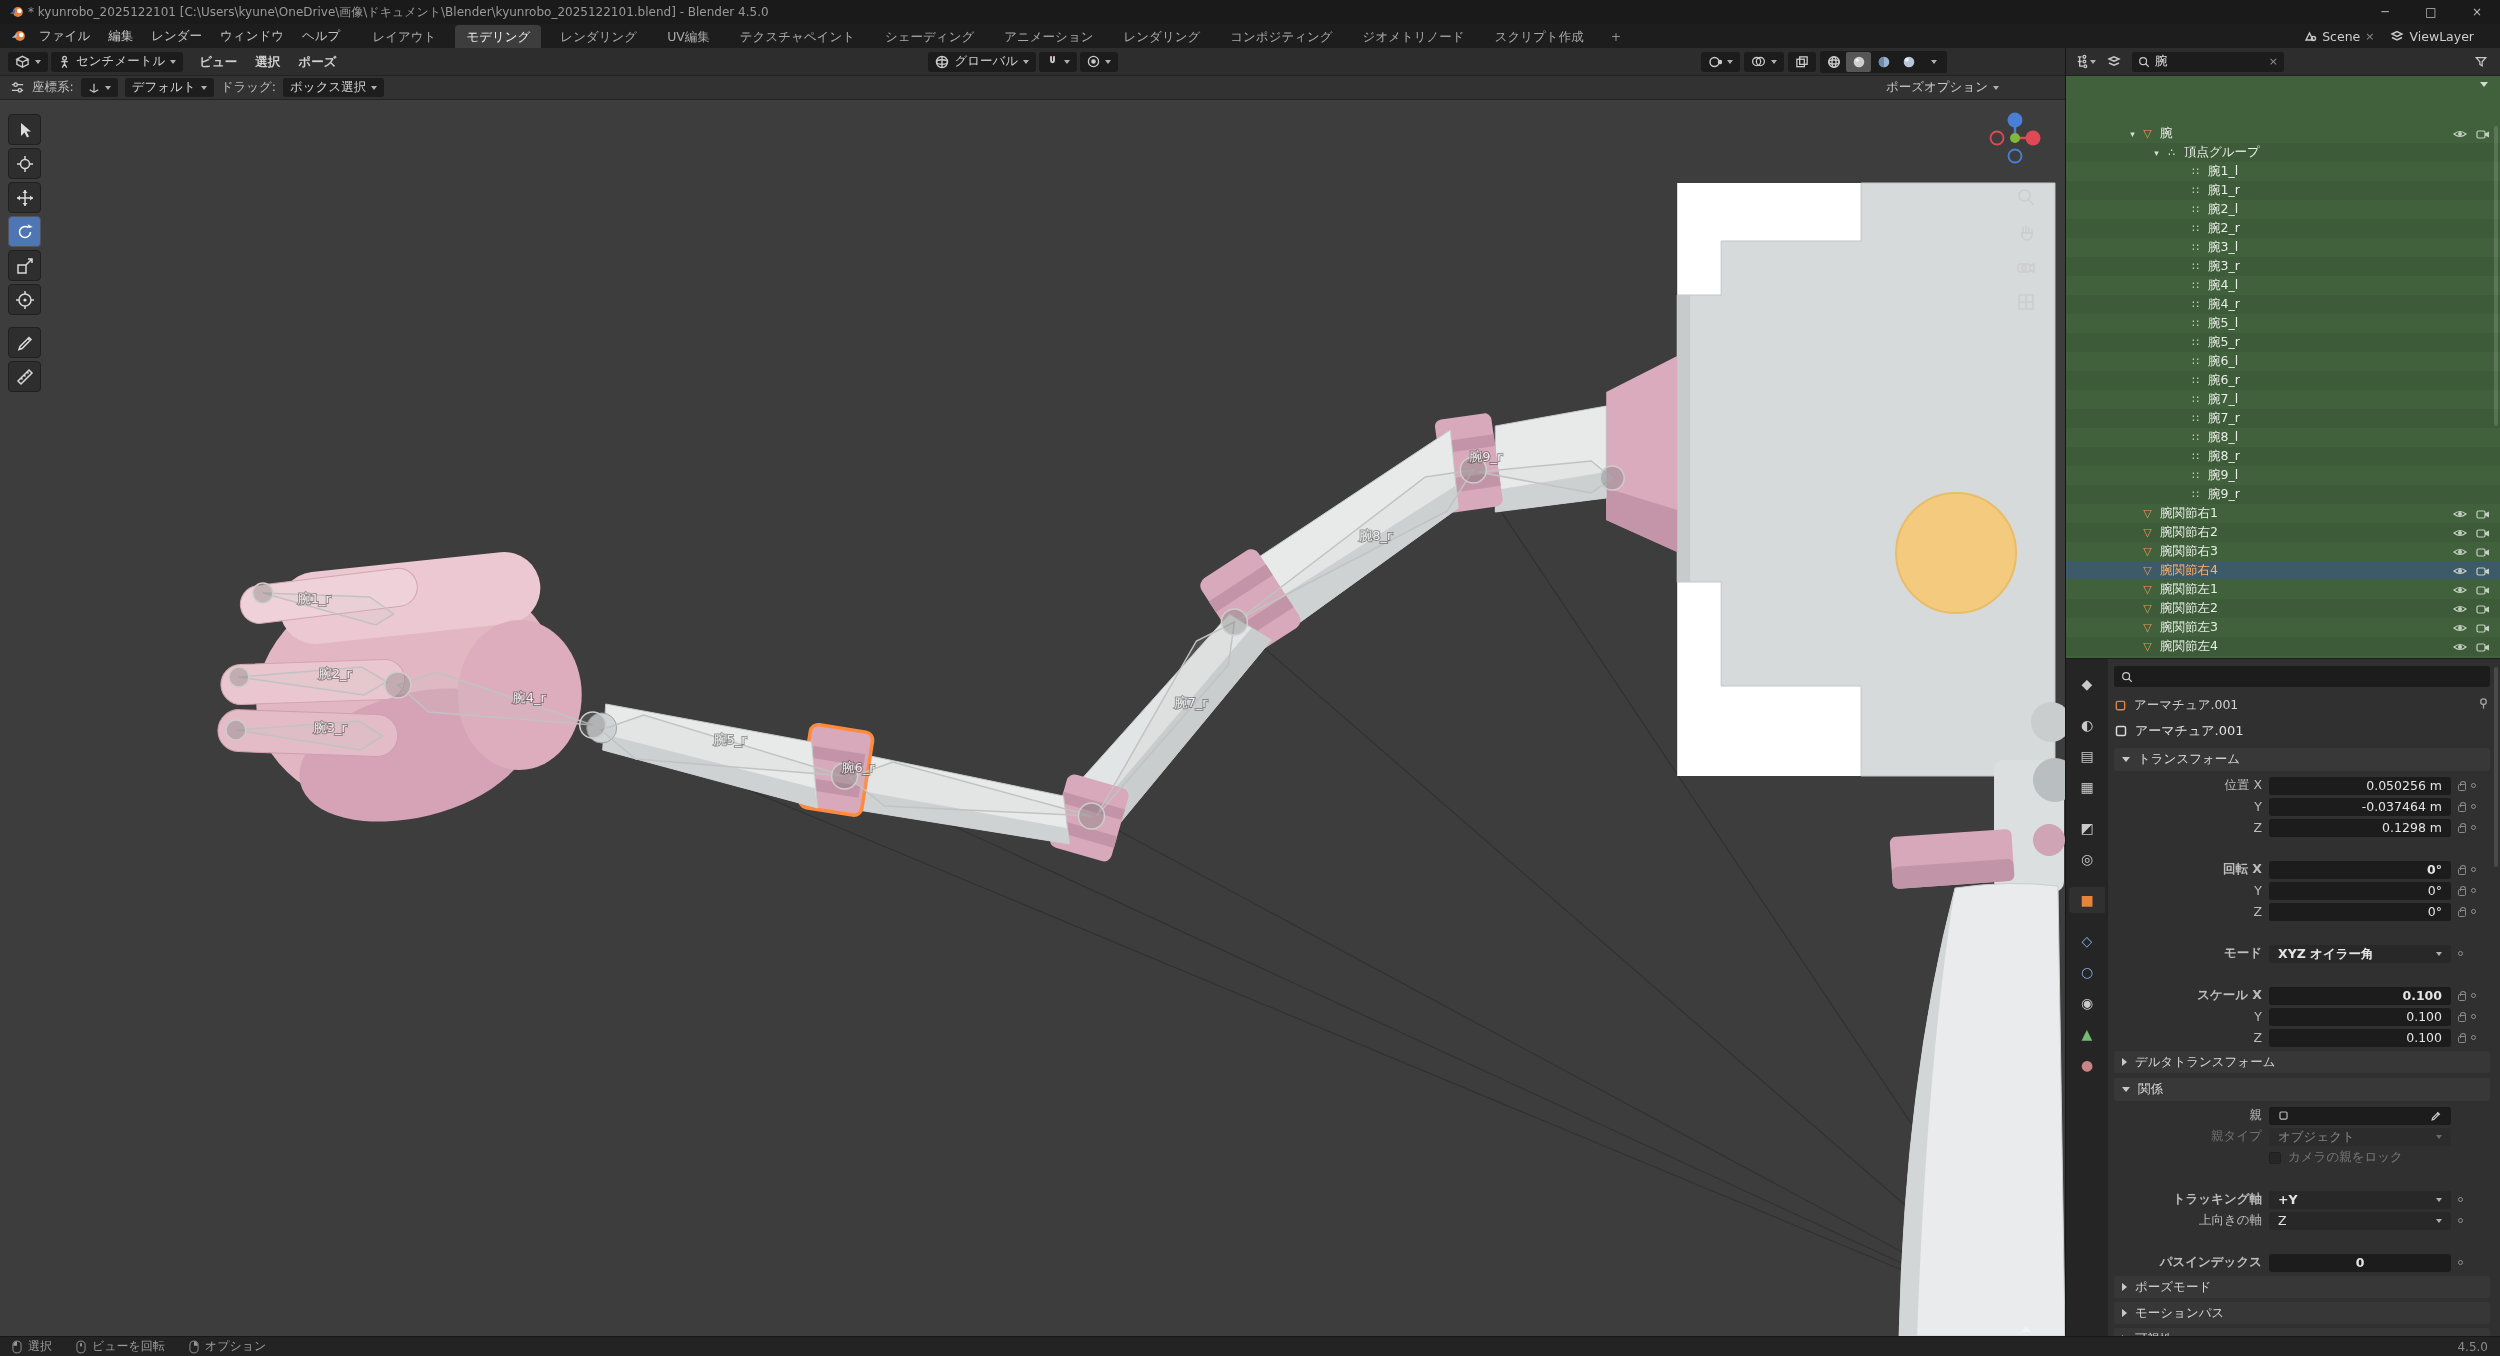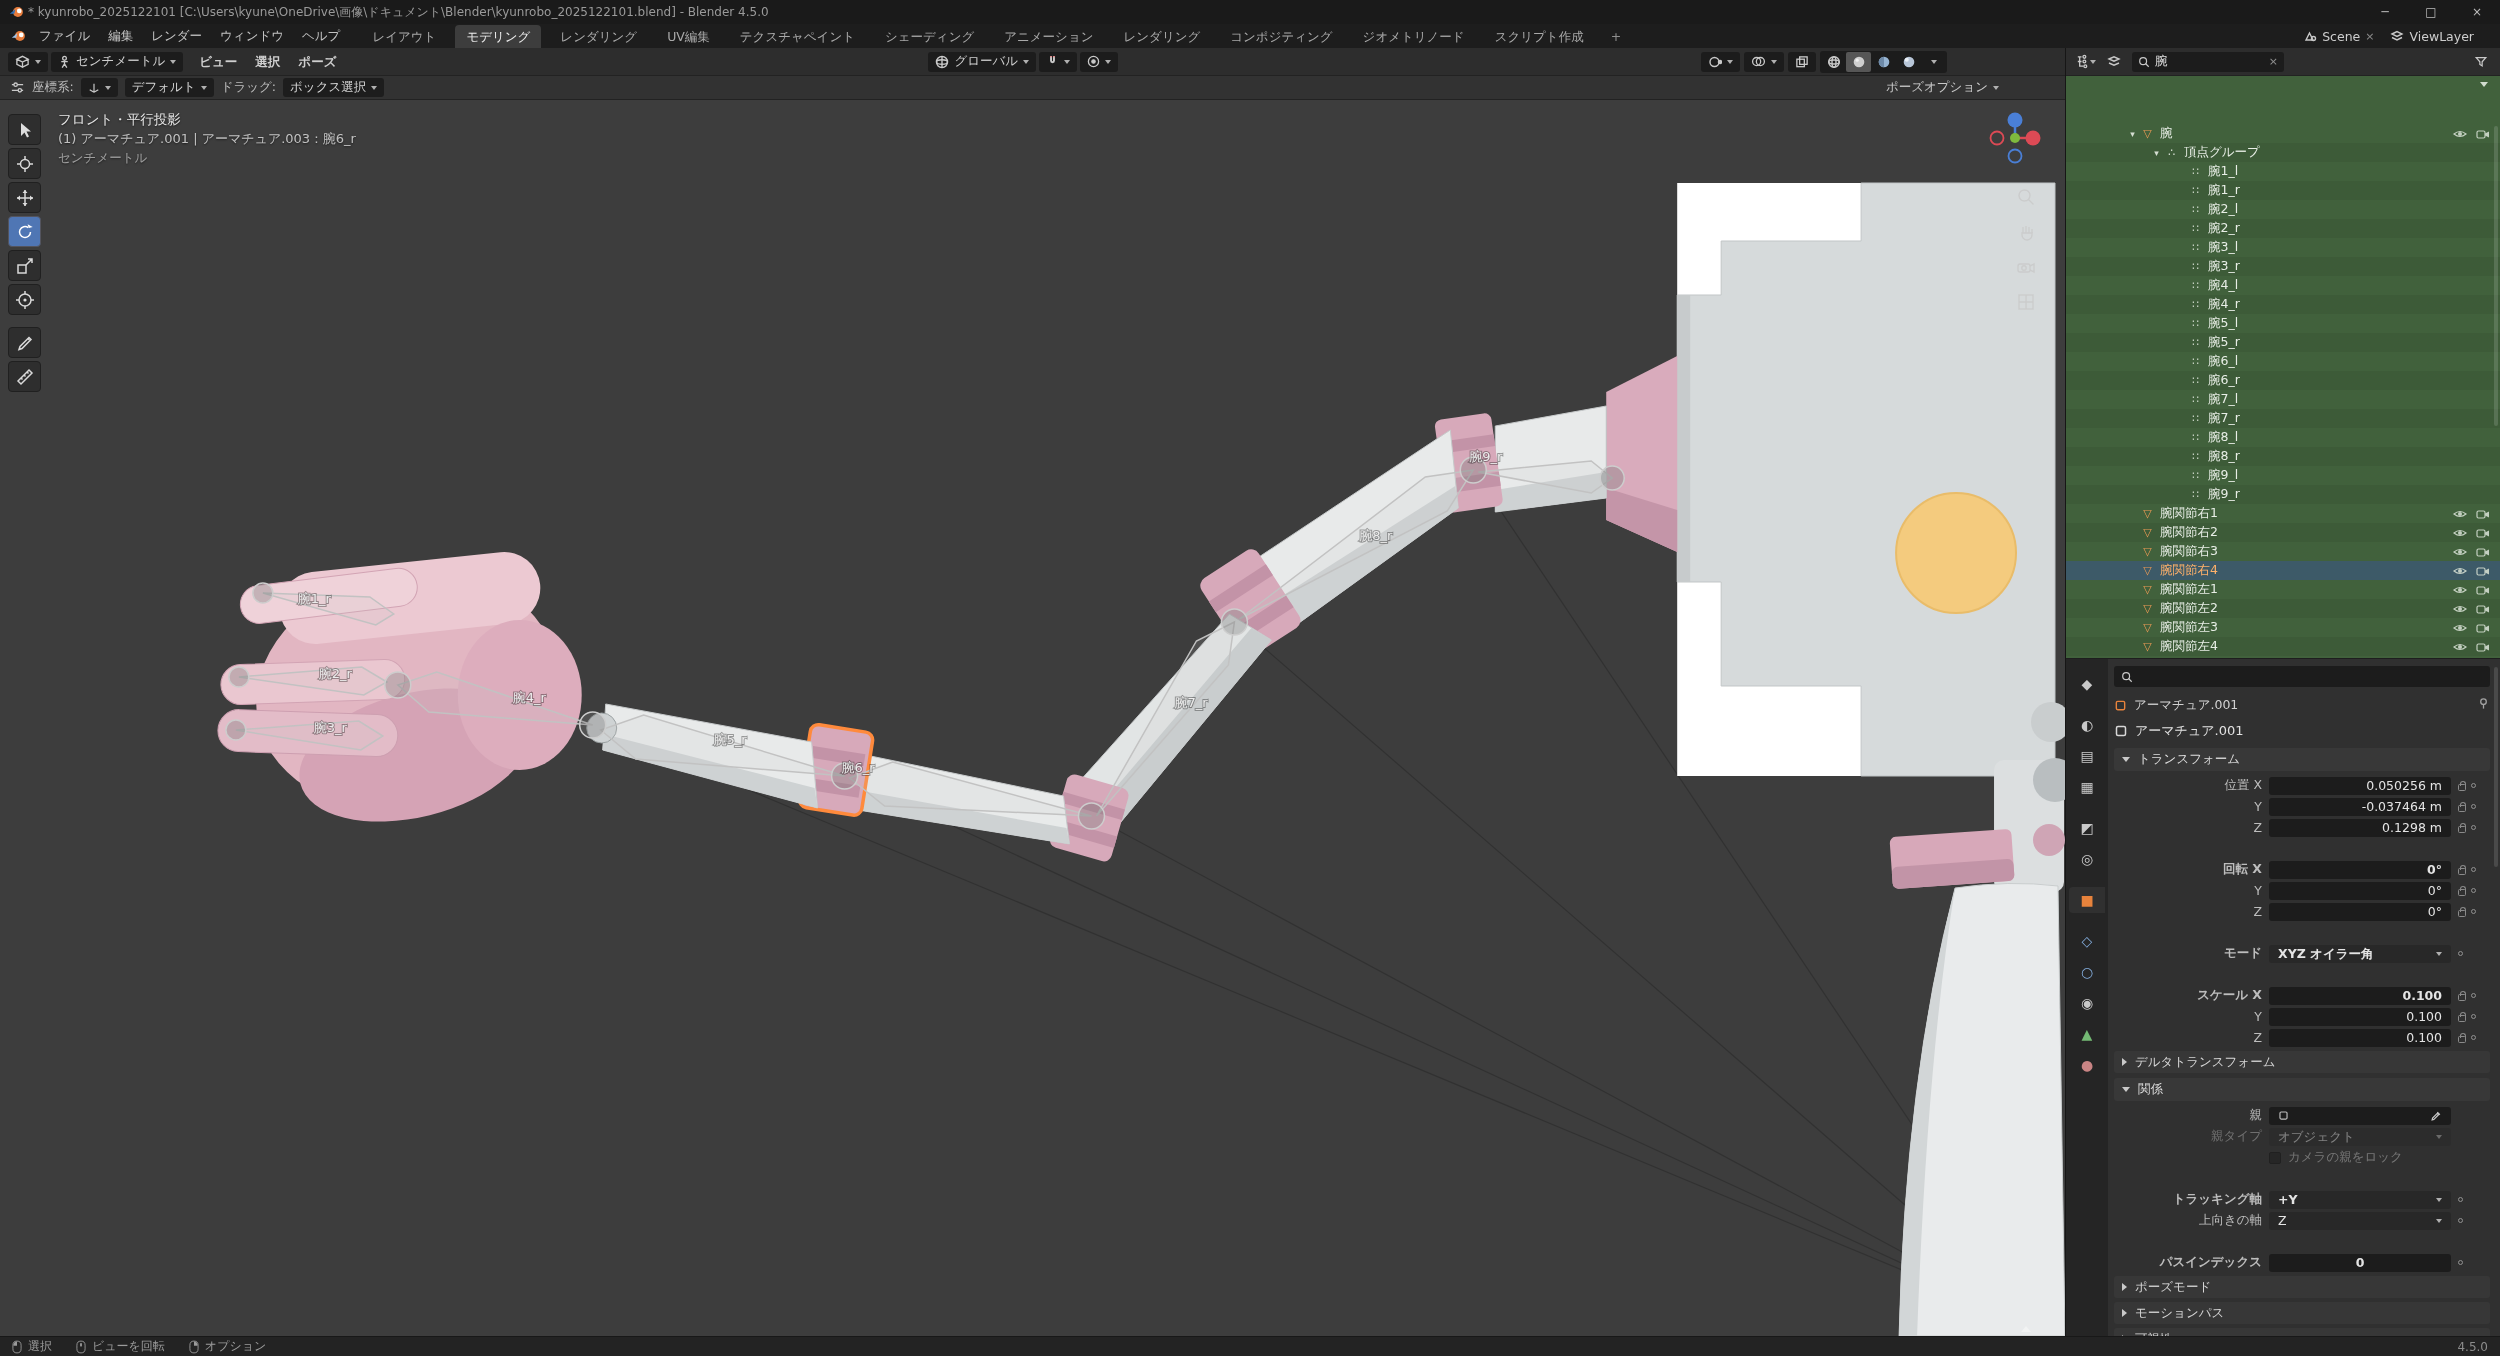--- a/index.html
+++ b/index.html
@@ -493,25 +493,20 @@
               </svg>
             </button>
           <button class="tbtn">
               <svg width="20" height="20" viewBox="0 0 20 20">
                 <path d="M3 14 L14 3 L17 6 L6 17 Z"></path>
                 <path d="M6 11l1.5 1.5M9 8l1.5 1.5M12 5l1.5 1.5"></path>
               </svg>
             </button>
         </div>
 
-        <div class="vp-overlay">
-          <div class="l1">フロント・平行投影</div>
-          <div class="l2">(1) アーマチュア.001 | アーマチュア.003 : 腕6_r</div>
-          <div class="l3">センチメートル</div>
-        </div>
 
         <div class="vp-gizmo">
           <svg width="60" height="60" viewBox="0 0 60 60">
             <line x1="30" y1="30" x2="30" y2="13" stroke="#4a7fd6" stroke-width="2.5"></line>
             <line x1="30" y1="30" x2="47" y2="30" stroke="#dd4a55" stroke-width="2.5"></line>
             <circle cx="30" cy="12" r="7.5" fill="#4a7fd6"></circle>
             <circle cx="48" cy="30" r="7.5" fill="#dd4a55"></circle>
             <circle cx="12" cy="30" r="6.5" fill="#3d3d3d" stroke="#dd4a55" stroke-width="1.8"></circle>
             <circle cx="30" cy="48" r="6.5" fill="#3d3d3d" stroke="#4a7fd6" stroke-width="1.8"></circle>
             <circle cx="30" cy="30" r="5" fill="#7fb93e"></circle>

